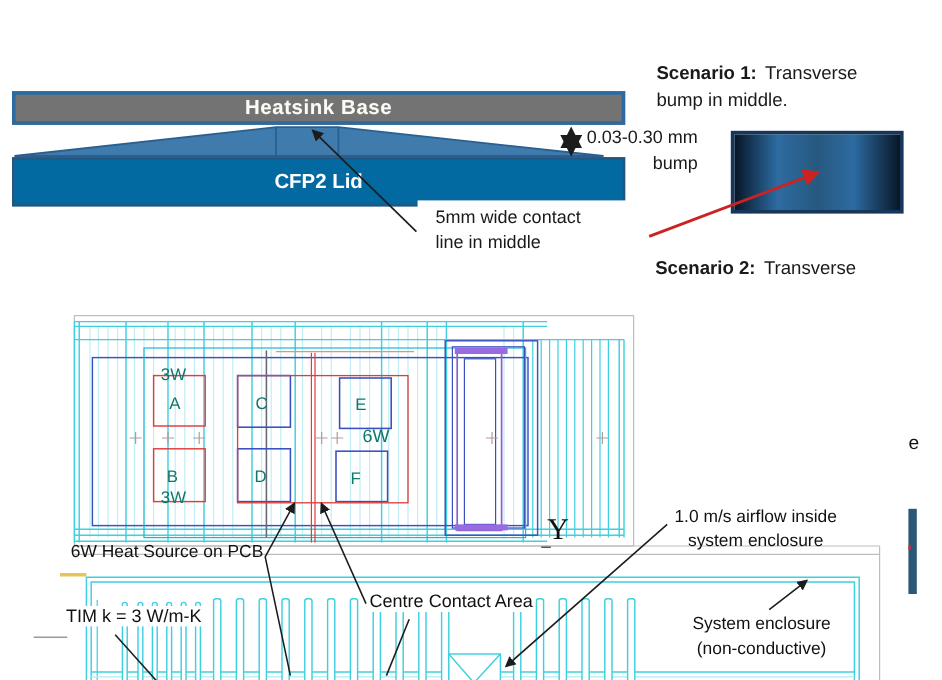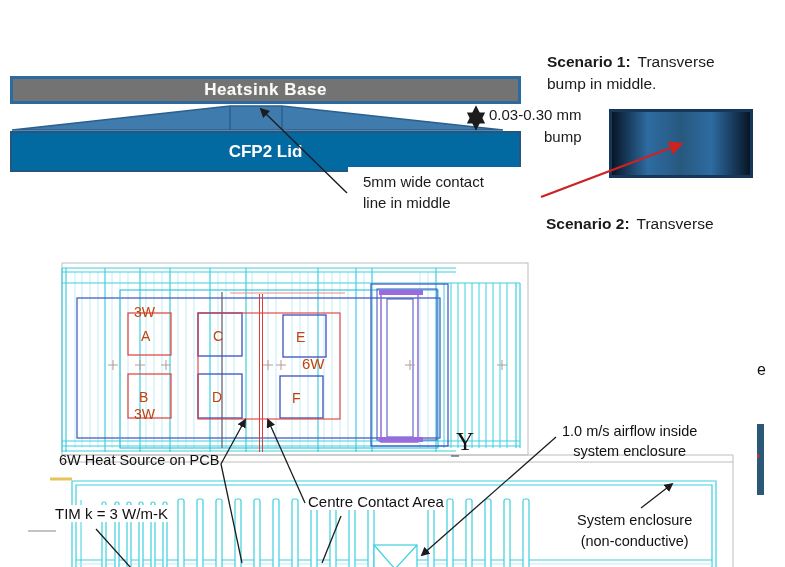--- a/index.html
+++ b/index.html
@@ -18,21 +18,21 @@
        font-weight:bold;font-size:17px;}
   .notebox{left:348px;top:167px;width:174px;height:50px;background:#fff;z-index:2;
            font-size:15px;line-height:21px;padding:4px 0 0 15px;box-sizing:border-box;}
   .bumpdim{left:489px;top:104px;z-index:2;font-size:15px;line-height:22px;}
   .bumpdim .l2{margin-left:55px;}
   .scen{z-index:2;font-size:15.5px;line-height:21.5px;}
   .scen b{font-weight:bold;}
   .scen .gap{margin-left:7px;}
   .grad{left:609px;top:109px;width:138px;height:63px;border:3px solid #16375a;z-index:2;
         background:linear-gradient(90deg,#081627 0%,#2d6ba1 26%,#27597f 50%,#2d6ba1 72%,#081627 100%);}
-  .cadlbl{z-index:2;font-size:14px;color:#c2410c;}
+  .cadlbl{z-index:2;font-size:14px;color:#0f766e;}
   .ylbl{left:456px;top:428px;z-index:2;font-family:"Liberation Serif",serif;font-size:25px;color:#111;}
   .ann{z-index:2;font-size:14.5px;color:#111;}
   .whitebg{background:#fff;padding:0 2px;}
   .bar{left:757px;top:424px;width:7px;height:71px;background:#2c5878;z-index:2;}
   .bardot{left:757px;top:454px;width:2px;height:4px;background:#d03030;z-index:3;}
   .stray{left:757px;top:361px;font-size:16px;z-index:2;color:#111;}
 </style>
 </head>
 <body>
 

